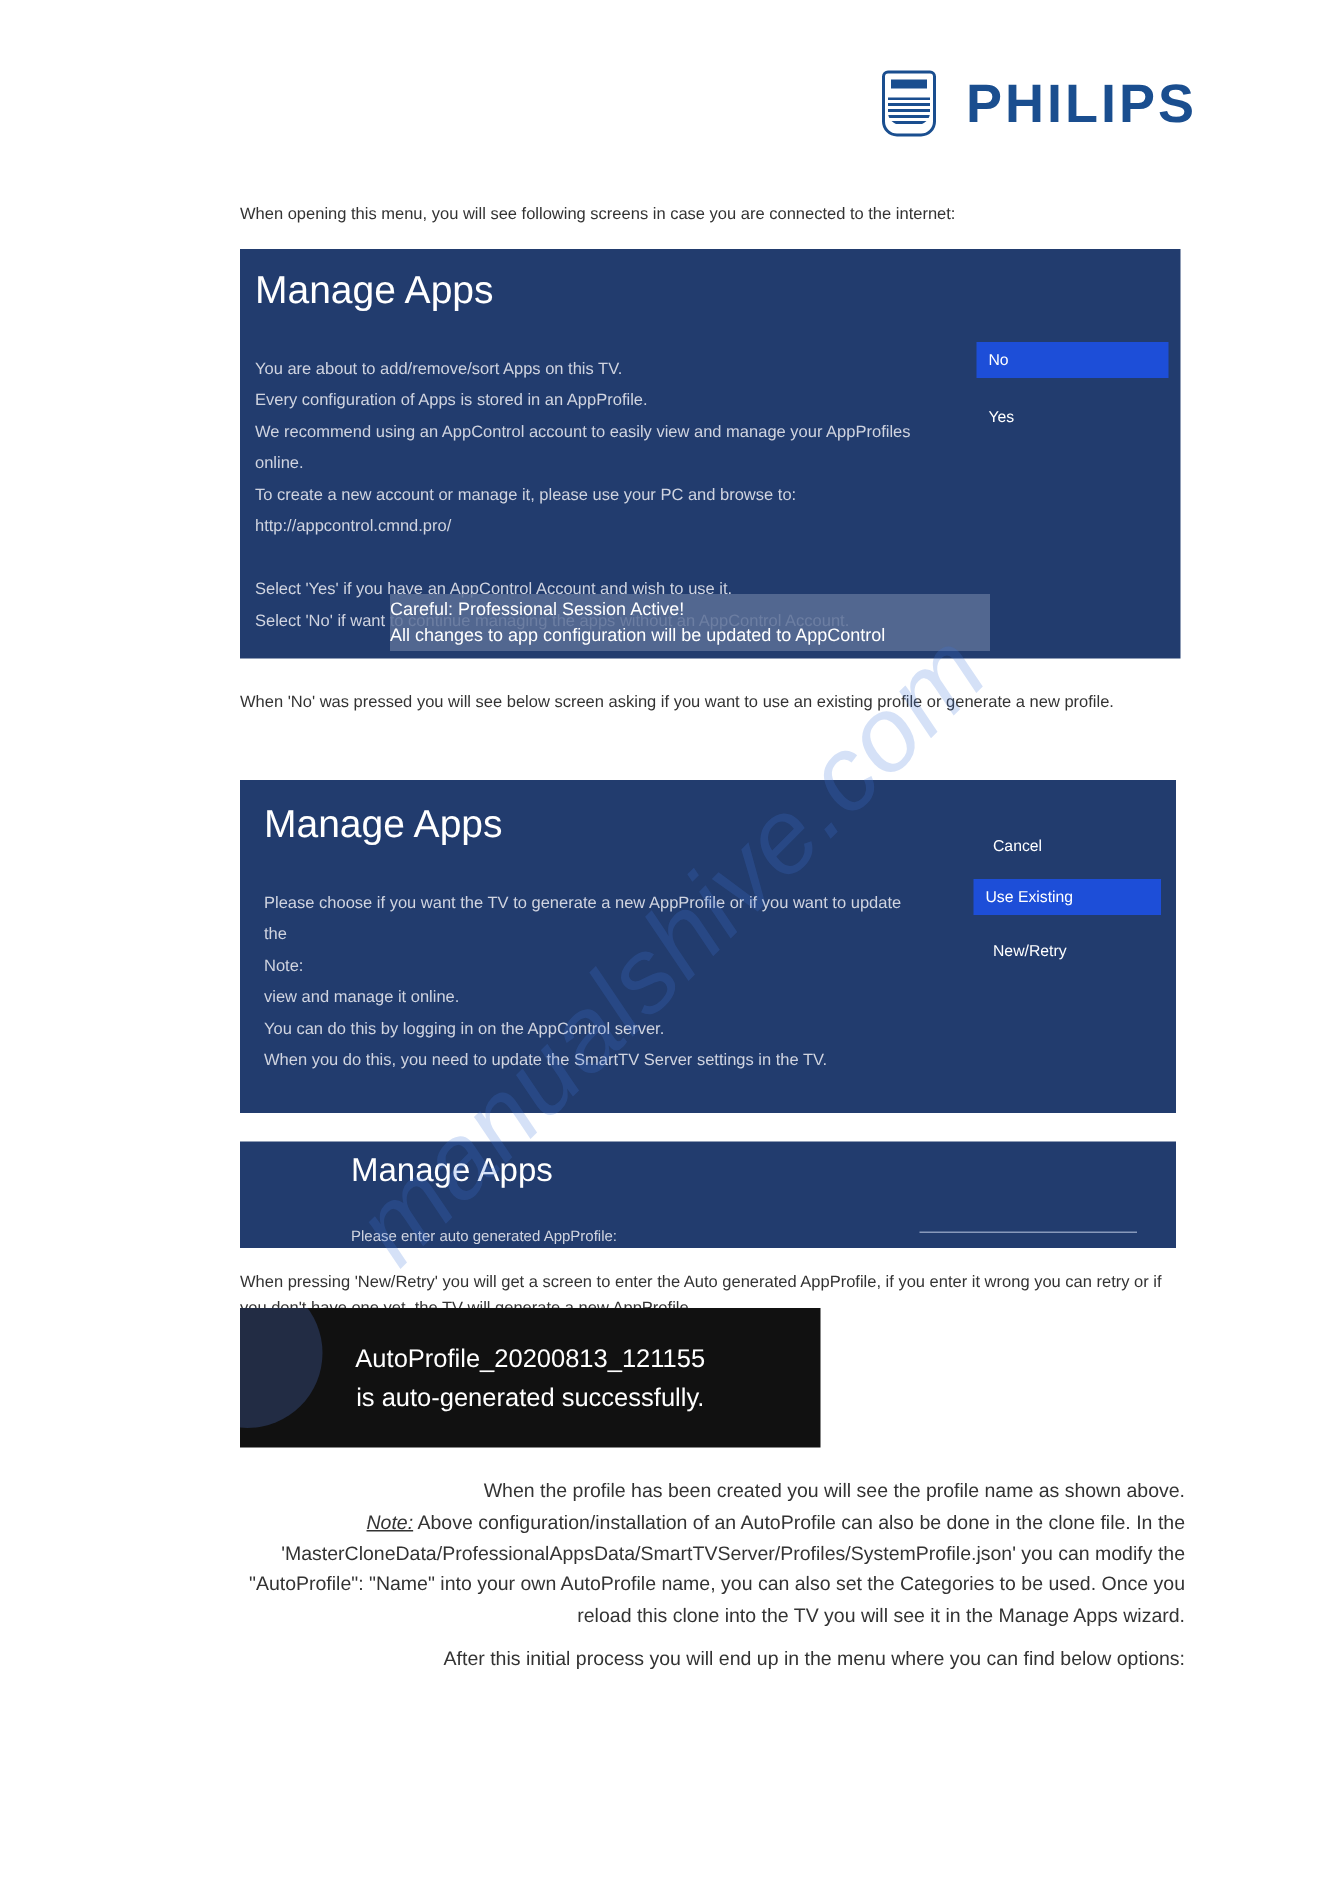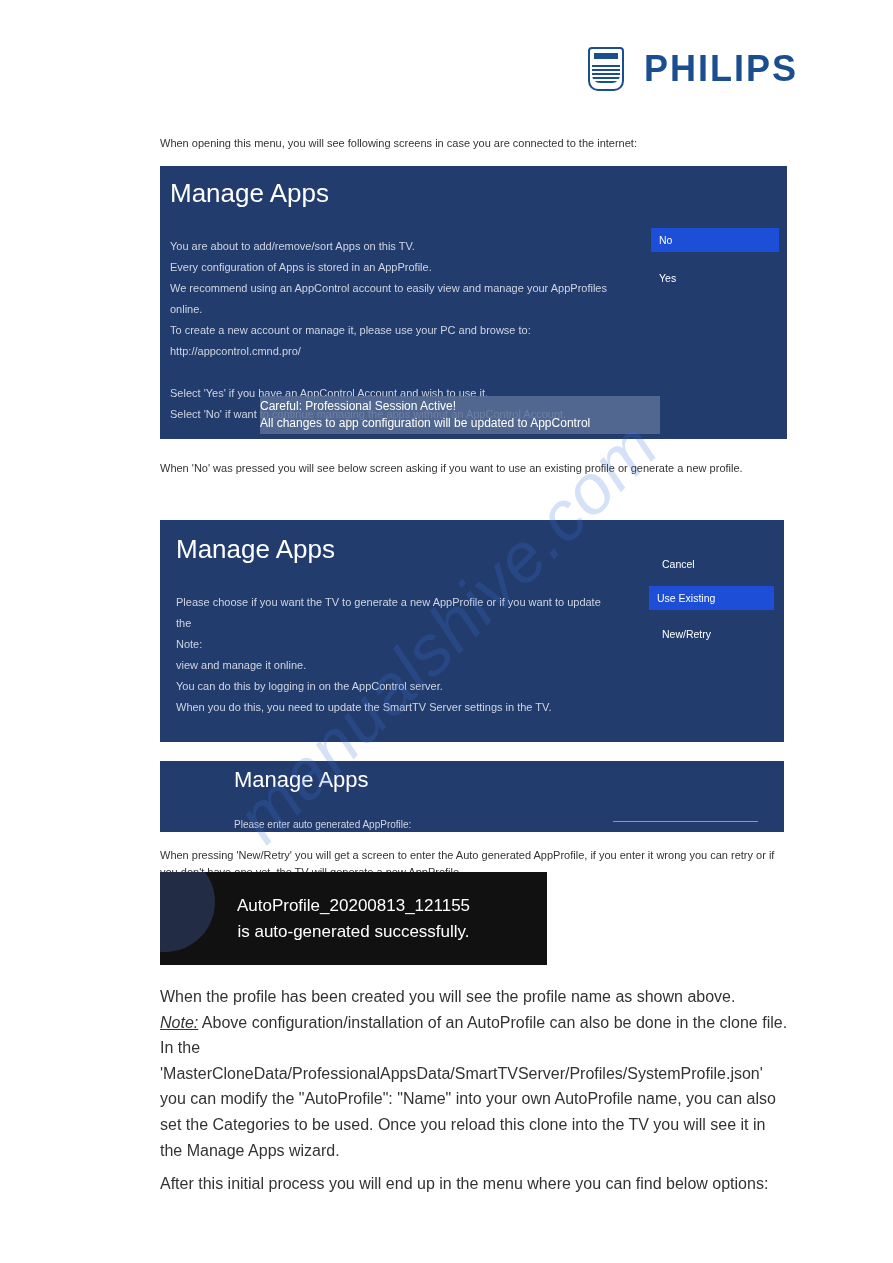--- a/index.html
+++ b/index.html
@@ -170,23 +170,24 @@
       text-align: center;
       line-height: 26px;
       z-index: 1;
       position: relative;
     }
     .post-text {
       position: absolute;
       left: 160px;
       top: 984px;
       width: 630px;
-      font-size: 16px;
+      font-size: 13px;
       line-height: 1.6;
       color: #333;
+      text-align: right;
     }
     .underline-bold {
       text-decoration: underline;
       font-style: italic;
     }
     .profile-input-line {
       position: absolute;
       border-bottom: 1px solid #8899bb;
       width: 145px;
     }

